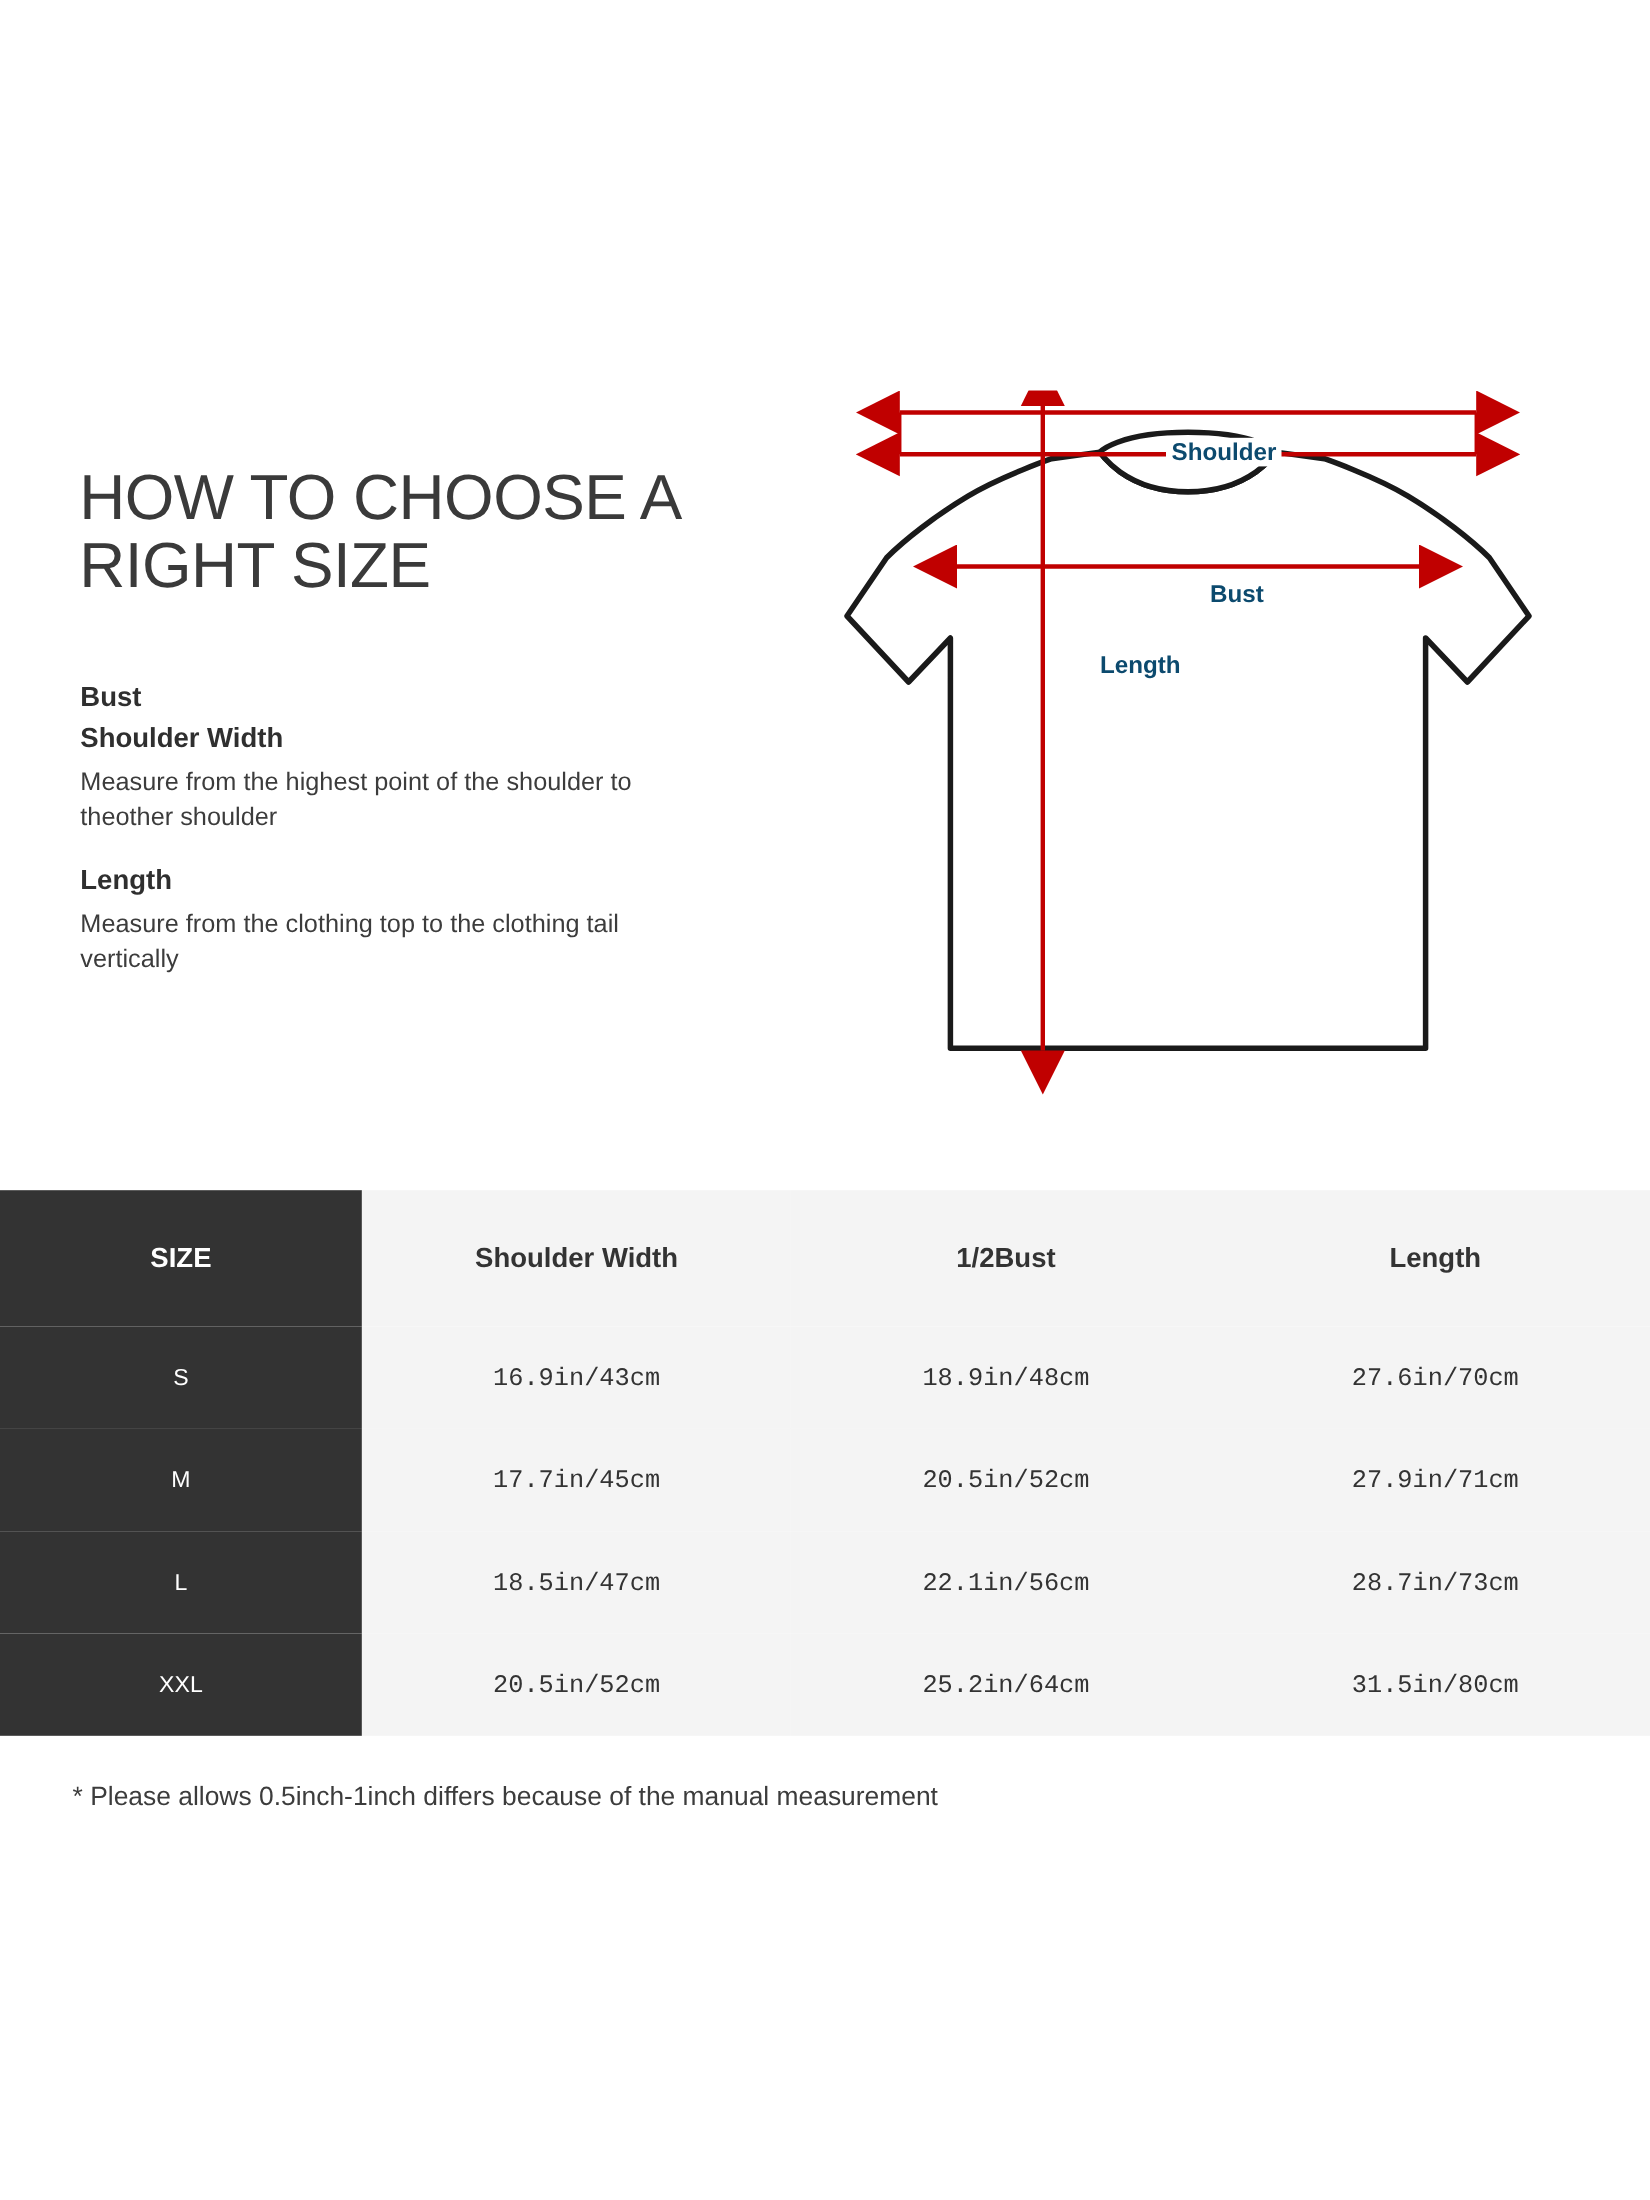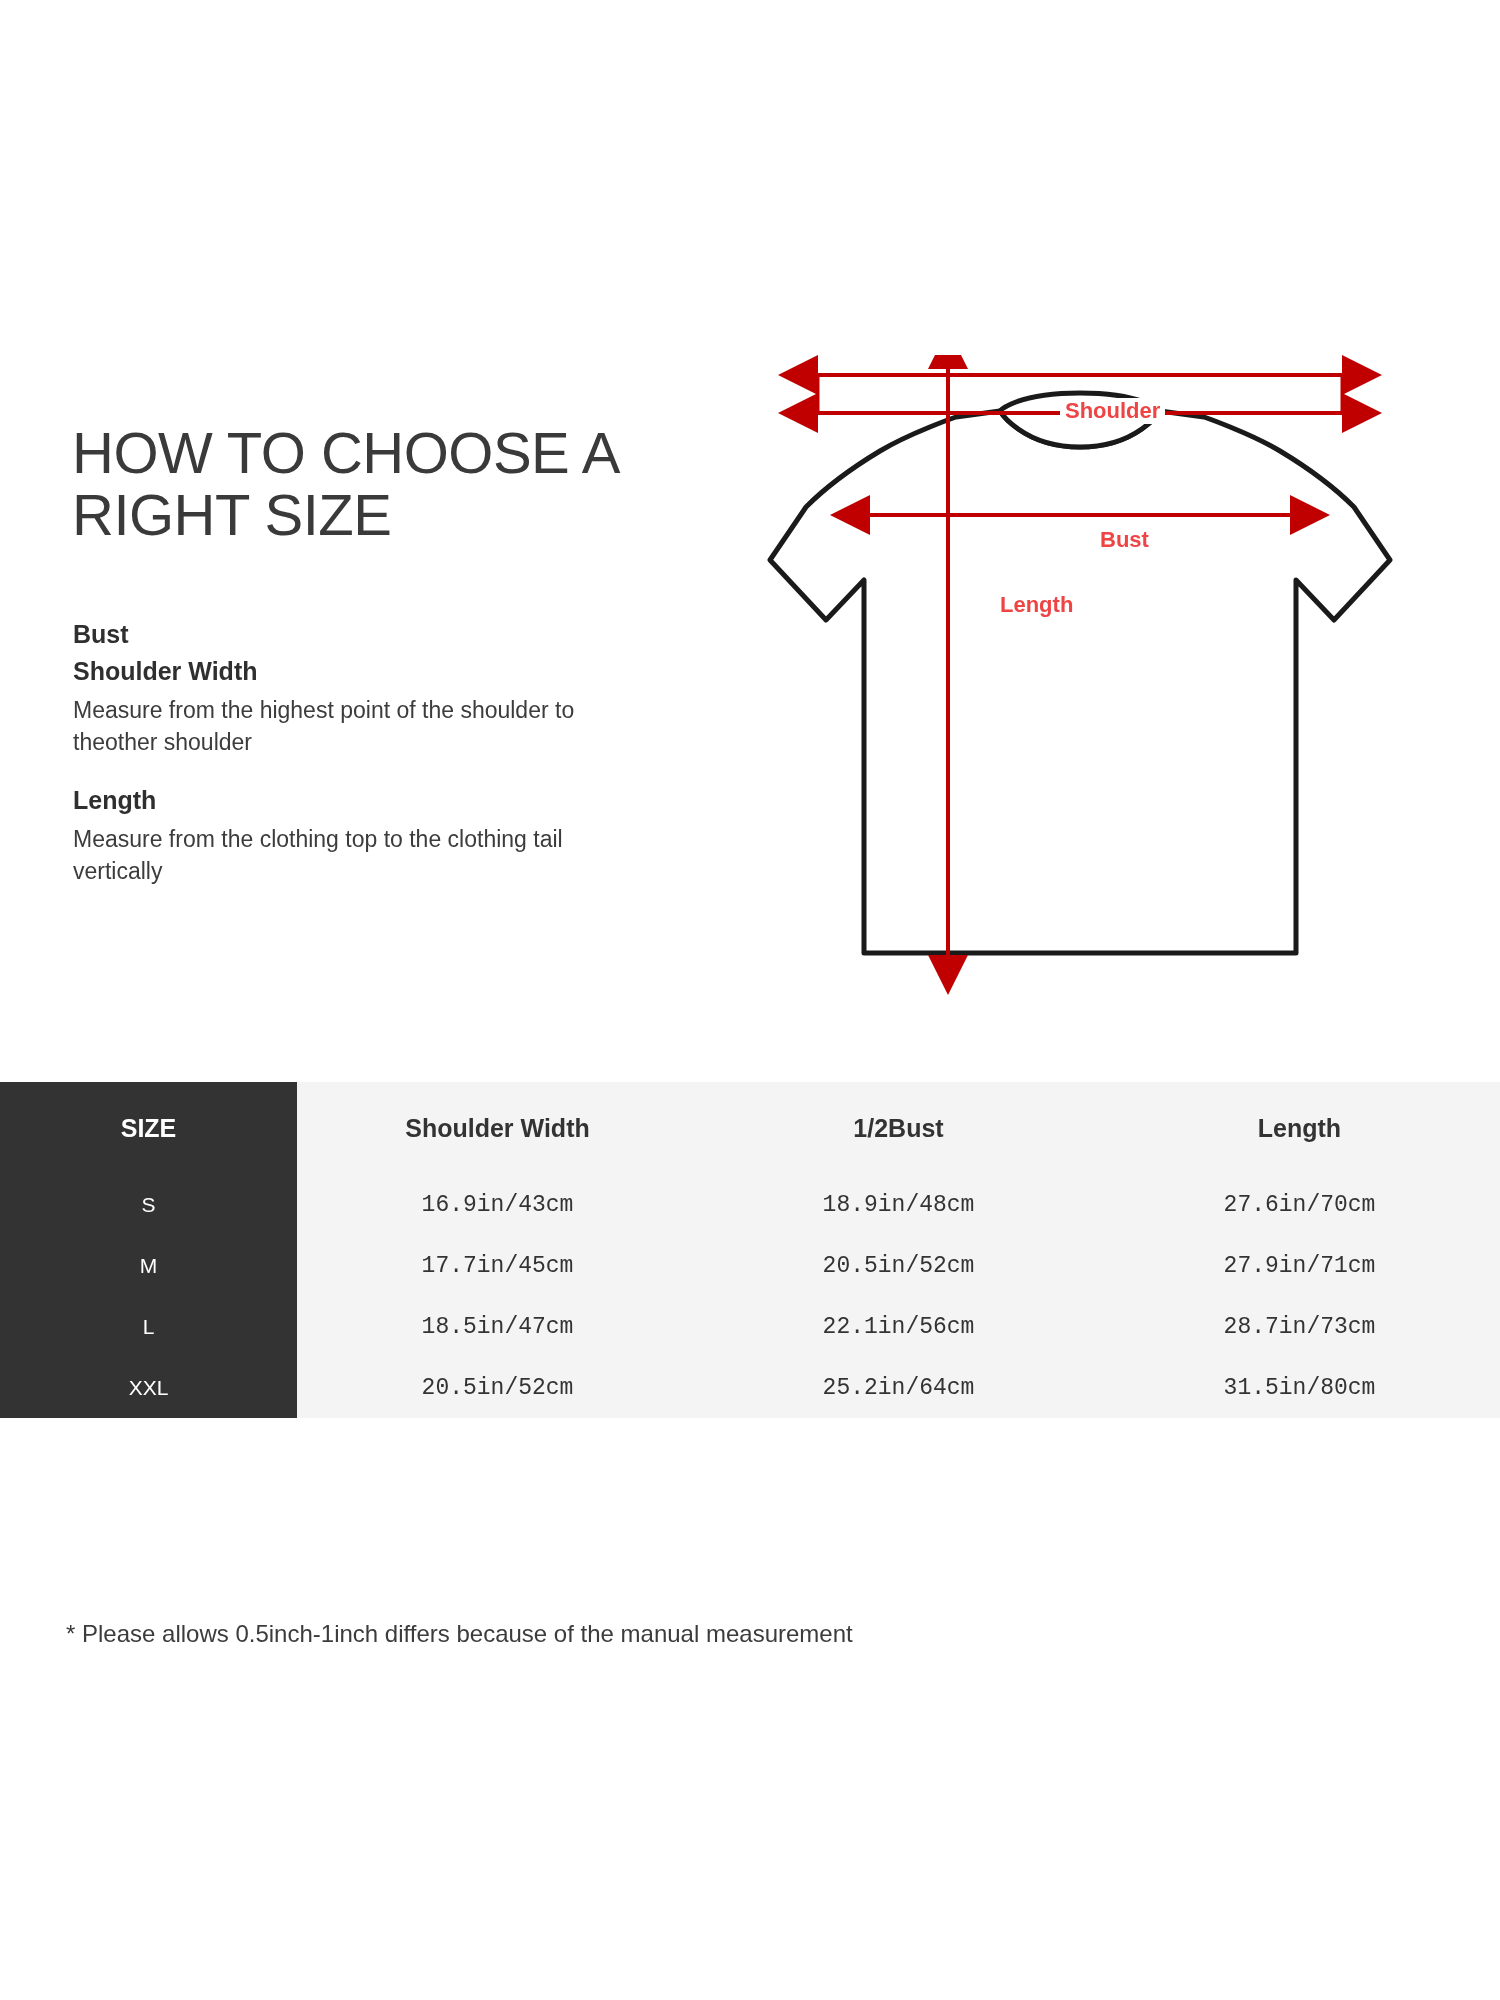--- a/index.html
+++ b/index.html
@@ -76,40 +76,40 @@
     width: 640px;
     height: 660px;
   }
   .shirt-svg {
     display: block;
   }
   .mlabel {
     position: absolute;
     font-size: 22px;
     font-weight: bold;
-    color: #ef4444;
+    color: #0c4a6e;
     background: #ffffff;
     padding: 0 5px;
     white-space: nowrap;
   }
   .mlabel-shoulder { left: 300px; top: 43px; }
   .mlabel-bust { left: 335px; top: 172px; }
   .mlabel-length { left: 235px; top: 237px; }
 
   
   .table {
     position: absolute;
     left: 0;
     top: 1082px;
     width: 1500px;
     border-collapse: collapse;
     table-layout: fixed;
   }
   .table td, .table th {
-    padding: 0;
+    padding: 16px;
     margin: 0;
   }
   .size-col {
     width: 297px;
     background: #333333;
     color: #ffffff;
     text-align: center;
   }
   .data-col {
     background: #f4f4f4;

